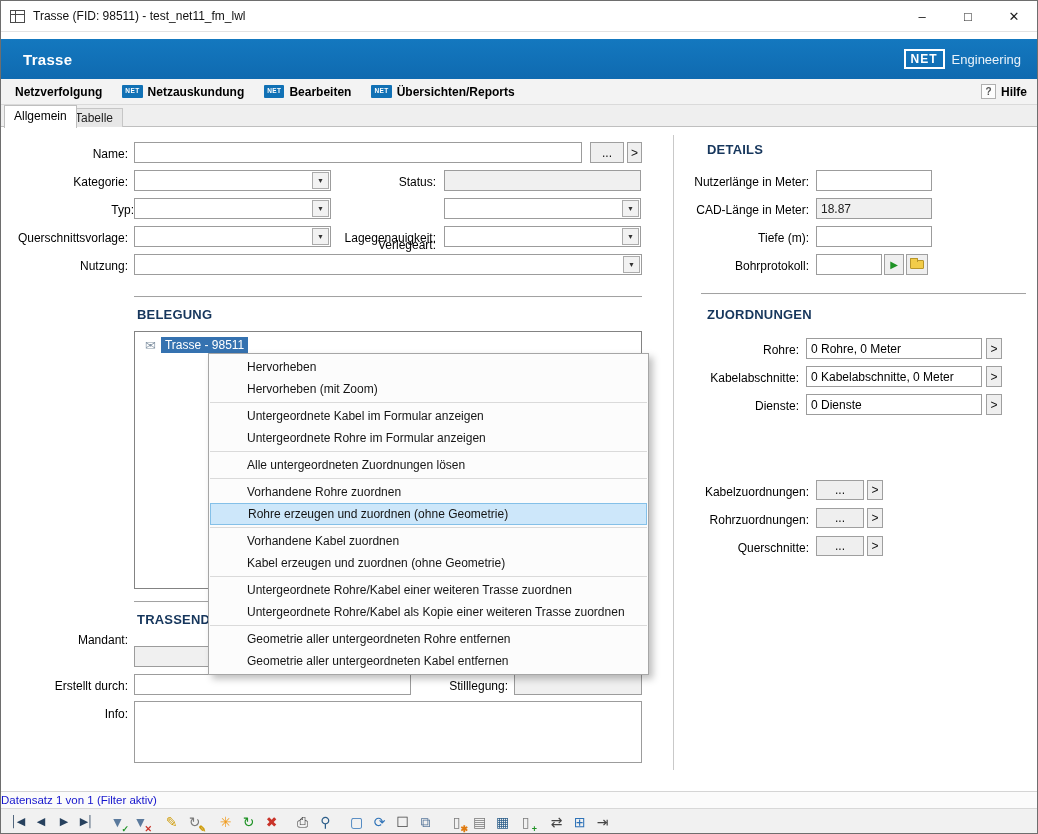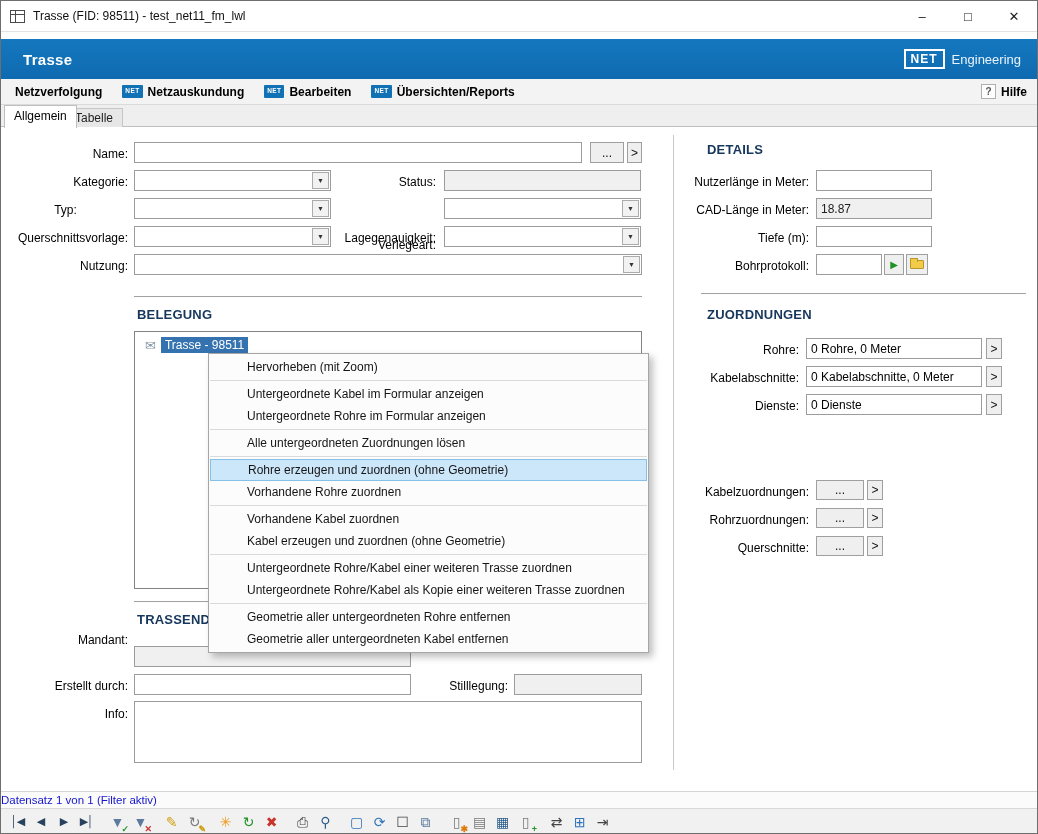--- a/index.html
+++ b/index.html
@@ -136,21 +136,21 @@
   <div class="btn" style="left:626px;top:141px;width:15px;height:21px;">&gt;</div>
 
   <span class="lbl" style="left:2px;width:125px;top:174px;">Kategorie:</span>
   <div class="combo" style="left:133px;top:169px;width:197px;height:21px;">
     <span class="inp" style="left:0;top:0;right:18px;bottom:0;border:none;"></span>
     <span class="dd">▼</span>
   </div>
   <span class="lbl" style="left:328px;width:107px;top:174px;">Status:</span>
   <div class="inp ro" style="left:443px;top:169px;width:197px;height:21px;"></div>
 
-  <span class="lbl" style="left:2px;width:125px;top:202px;text-align:center;">Typ:</span>
+  <span class="lbl" style="left:8px;width:125px;top:202px;">Typ:</span>
   <div class="combo" style="left:133px;top:197px;width:197px;height:21px;">
     <span class="inp" style="left:0;top:0;right:18px;bottom:0;border:none;"></span>
     <span class="dd">▼</span>
   </div>
   <span class="lbl" style="left:328px;width:107px;top:202px;margin-top:35px;">Verlegeart:</span>
   <div class="combo" style="left:443px;top:197px;width:197px;height:21px;">
     <span class="inp" style="left:0;top:0;right:18px;bottom:0;border:none;"></span>
     <span class="dd">▼</span>
   </div>
 
@@ -240,29 +240,30 @@
 
   <span class="lbl" style="left:678px;width:130px;top:512px;">Rohrzuordnungen:</span>
   <div class="btn" style="left:815px;top:507px;width:48px;height:20px;">...</div>
   <div class="btn" style="left:866px;top:507px;width:16px;height:20px;">&gt;</div>
 
   <span class="lbl" style="left:678px;width:130px;top:540px;">Querschnitte:</span>
   <div class="btn" style="left:815px;top:535px;width:48px;height:20px;">...</div>
   <div class="btn" style="left:866px;top:535px;width:16px;height:20px;">&gt;</div>
 
   <div id="ctx">
+    <div class="cm-item">Hervorheben</div>
     <div class="cm-item">Hervorheben (mit Zoom)</div>
     <div class="cm-sep"></div>
     <div class="cm-item">Untergeordnete Kabel im Formular anzeigen</div>
     <div class="cm-item">Untergeordnete Rohre im Formular anzeigen</div>
     <div class="cm-sep"></div>
     <div class="cm-item">Alle untergeordneten Zuordnungen lösen</div>
     <div class="cm-sep"></div>
+    <div class="cm-item">Vorhandene Rohre zuordnen</div>
     <div class="cm-item hl">Rohre erzeugen und zuordnen (ohne Geometrie)</div>
-    <div class="cm-item">Vorhandene Rohre zuordnen</div>
     <div class="cm-sep"></div>
     <div class="cm-item">Vorhandene Kabel zuordnen</div>
     <div class="cm-item">Kabel erzeugen und zuordnen (ohne Geometrie)</div>
     <div class="cm-sep"></div>
     <div class="cm-item">Untergeordnete Rohre/Kabel einer weiteren Trasse zuordnen</div>
     <div class="cm-item">Untergeordnete Rohre/Kabel als Kopie einer weiteren Trasse zuordnen</div>
     <div class="cm-sep"></div>
     <div class="cm-item">Geometrie aller untergeordneten Rohre entfernen</div>
     <div class="cm-item">Geometrie aller untergeordneten Kabel entfernen</div>
   </div>

